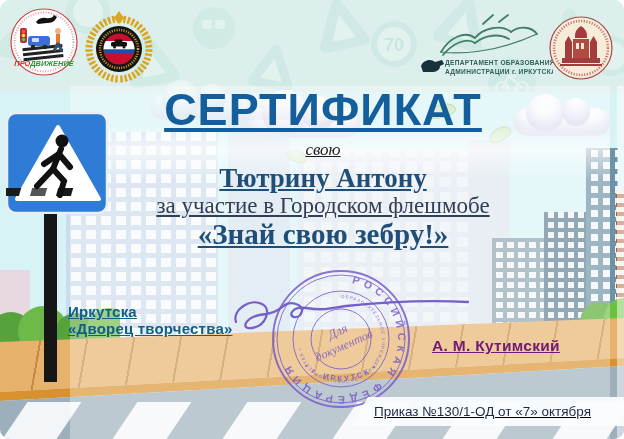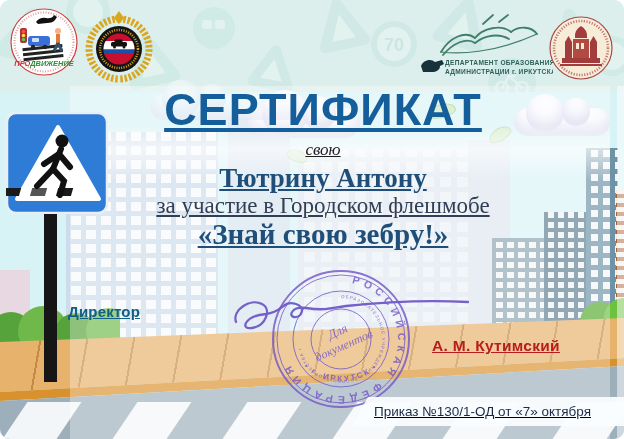--- a/index.html
+++ b/index.html
@@ -52,21 +52,21 @@
   .edge-light{right:0;top:86px;width:7px;height:353px;background:rgba(255,255,255,.5);}
   
   .t-center{left:11px;width:624px;text-align:center;}
   .title{top:84px;font-size:45px;font-weight:700;letter-spacing:1px;color:#155e9c;}
   .issued{top:140px;font-family:"Liberation Serif",serif;font-style:italic;font-size:17px;color:#1c1c1c;}
   .recipient{top:163px;font-family:"Liberation Serif",serif;font-weight:700;font-size:27px;color:#1f4e79;}
   .reason{top:193px;font-family:"Liberation Serif",serif;font-size:23px;color:#313f54;}
   .event{top:218px;font-family:"Liberation Serif",serif;font-weight:700;font-size:29px;color:#1f4e79;}
   .director{left:68px;top:303px;font-size:15px;font-weight:700;color:#0f6084;line-height:17px;letter-spacing:.2px;}
   .director span{display:block;}
-  .signer{left:432px;top:337px;font-size:15.5px;font-weight:700;color:#b91c1c;letter-spacing:.3px;}
+  .signer{left:432px;top:337px;font-size:15.5px;font-weight:700;color:#701a75;letter-spacing:.3px;}
   .order-strip{left:352px;top:397px;width:272px;height:29px;background:rgba(250,253,255,.95);
     clip-path:polygon(16px 0,272px 0,272px 29px,0 29px);}
   .order-strip span{display:block;padding-left:22px;line-height:29px;font-size:13.5px;color:#1c2b45;}
   
   .sign-pole{left:44px;top:212px;width:13px;height:170px;background:#161616;}
   .ped-sign{left:6px;top:112px;width:102px;height:102px;}
   svg{display:block;}
 </style>
 </head>
 <body>
@@ -284,21 +284,22 @@
     </svg>
   </div>
 
   <div class="abs t-center title">СЕРТИФИКАТ</div>
   <div class="abs t-center issued">свою</div>
   <div class="abs t-center reason">за участие в Городском флешмобе</div>
   <div class="abs t-center recipient">Тютрину Антону</div>
   <div class="abs t-center event">«Знай свою зебру!»</div>
 
   <div class="abs director">
-    <span>Директор</span>
+    <span>Иркутска</span>
+    <span>«Дворец творчества»</span>
   </div>
   <div class="abs signer">А. М. Кутимский</div>
 
   <div class="abs" style="left:268px;top:266px;opacity:.82;">
     <svg width="146" height="146" viewBox="0 0 146 146">
       <defs>
         <path id="ringOuter" d="M73,16 A57,57 0 1 1 72.9,16"></path>
         <path id="ringBottom" d="M21,80 A56,56 0 0 0 125,80"></path>
         <path id="ringInner" d="M73,32 A41,41 0 1 1 72.9,32"></path>
       </defs>

